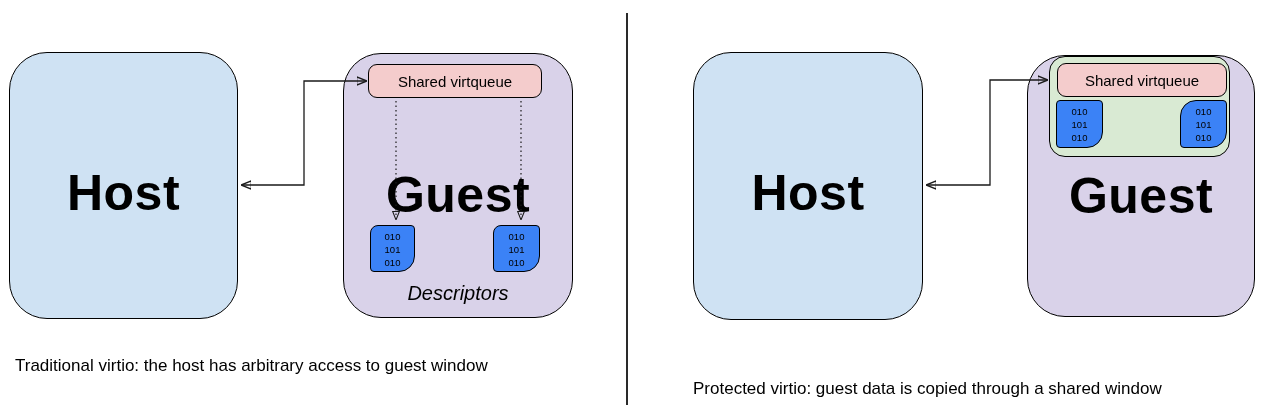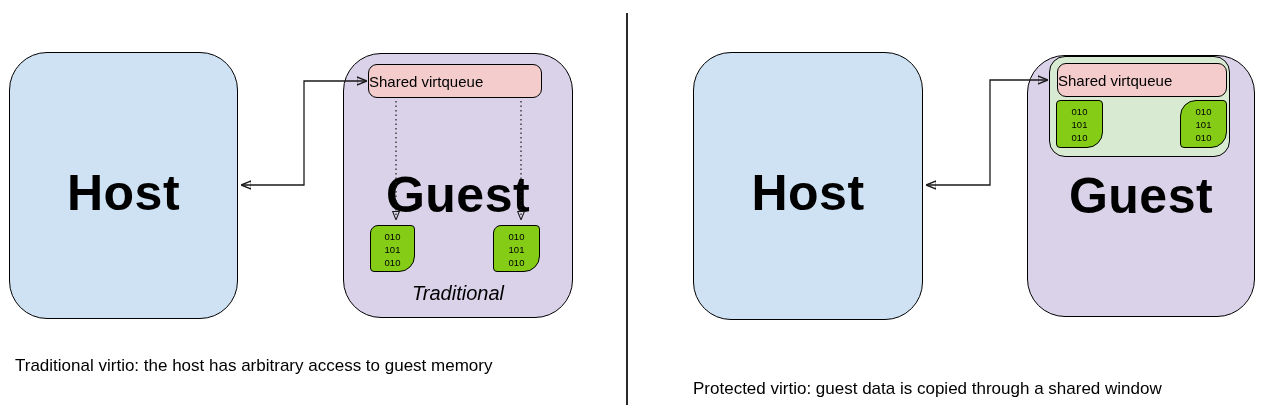--- a/index.html
+++ b/index.html
@@ -27,24 +27,25 @@
   }
   .window-box {
     background: #d9ead3;
     border-radius: 16px;
   }
   .vq-box {
     background: #f4cccc;
     border-radius: 9px;
     display: flex;
     align-items: center;
+    justify-content: center;
     font-size: 15px;
   }
   .bin-box {
-    background: #84cc16;
+    background: #3b82f6;
     border-radius: 8px 4px 16px 4px;
     font-size: 9.5px;
     line-height: 13px;
     text-align: center;
     white-space: pre-line;
     padding-top: 4px;
     font-weight: 400;
   }
   .big-label {
     position: absolute;
@@ -105,23 +106,23 @@
       <span>Shared virtqueue</span>
     </div>
 
     <div class="box bin-box" style="left:370px; top:225px; width:45px; height:47px;">010
 101
 010</div>
     <div class="box bin-box" style="left:493px; top:225px; width:47px; height:47px;">010
 101
 010</div>
 
-    <div class="desc-label" style="left:343px; top:282px; width:230px;">Traditional</div>
+    <div class="desc-label" style="left:343px; top:282px; width:230px;">Descriptors</div>
 
-    <div class="caption" style="left:15px; top:356px;">Traditional virtio: the host has arbitrary access to guest memory</div>
+    <div class="caption" style="left:15px; top:356px;">Traditional virtio: the host has arbitrary access to guest window</div>
   </section>
 
   <div class="divider"></div>
 
   <section>
     <div class="box host-box" style="left:693px; top:52px; width:230px; height:268px;"></div>
     <div class="big-label" style="left:693px; top:164px; width:230px;">Host</div>
 
     <div class="box guest-box" style="left:1027px; top:55px; width:228px; height:262px;"></div>
     <div class="big-label" style="left:1027px; top:167px; width:228px;">Guest</div>

